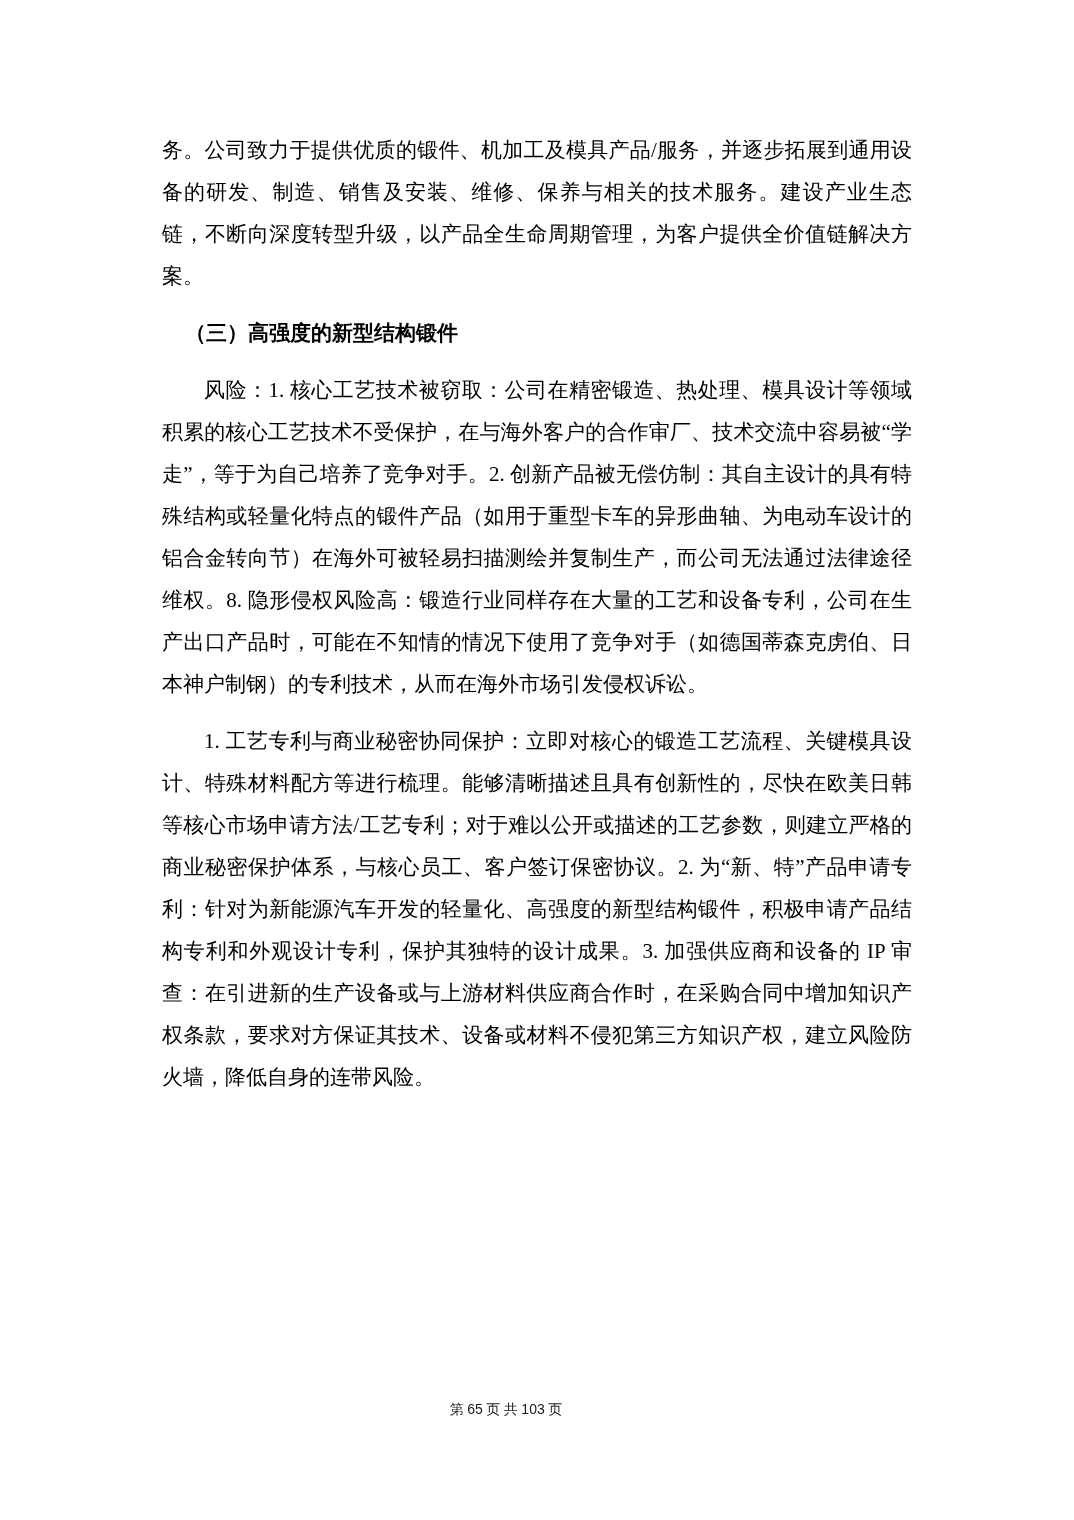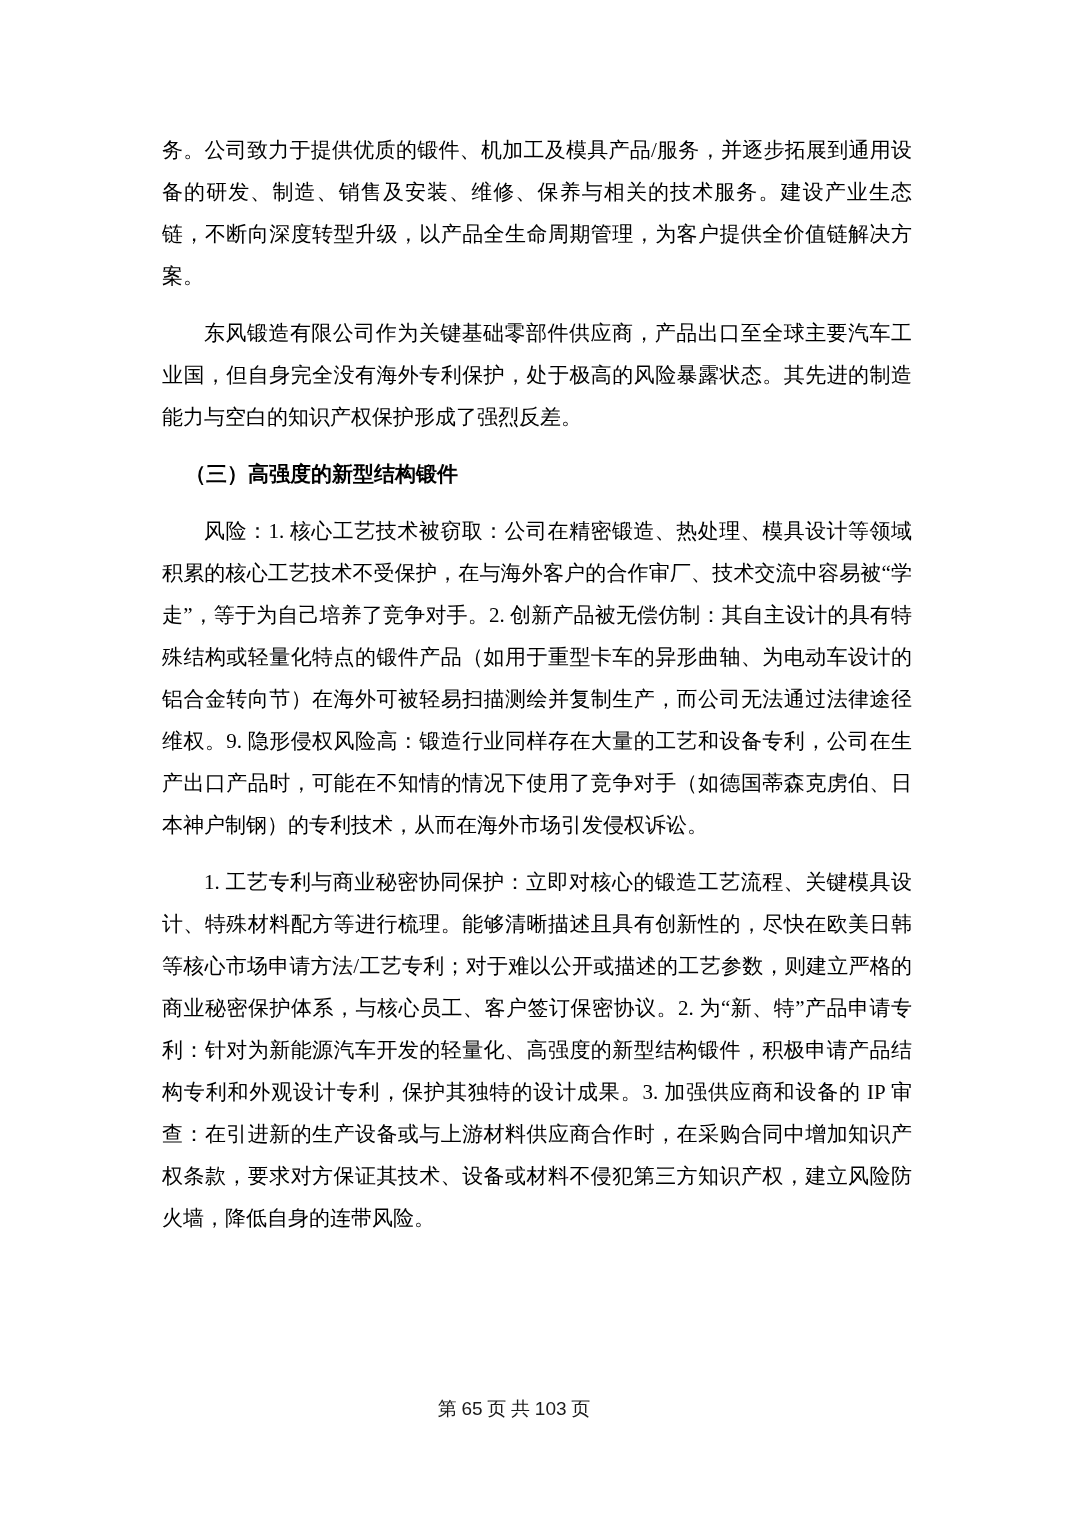--- a/index.html
+++ b/index.html
@@ -37,38 +37,36 @@
     font-size: 21px;
     font-weight: bold;
     text-indent: 1.1em;
   }
   .footer {
     position: absolute;
     top: 1398px;
     left: 0;
     width: 100%;
     text-align: center;
-    font-size: 19px;
+    font-size: 14px;
     line-height: 22px;
     color: #1a1a1a;
-    padding-left: 8px;
   }
   .footer .num {
     font-family: "Liberation Sans", "DejaVu Sans", sans-serif;
   }
 </style>
 </head>
 <body>
 
 <div class="page">
   <div class="content">
     <p class="para no-indent">务。公司致力于提供优质的锻件、机加工及模具产品/服务，并逐步拓展到通用设备的研发、制造、销售及安装、维修、保养与相关的技术服务。建设产业生态链，不断向深度转型升级，以产品全生命周期管理，为客户提供全价值链解决方案。</p>
-    <p class="para">东风锻造有限公司作为关键基础零部件供应商，产品出口至全球主要汽车工业国，但自身完全没有海外专利保护，处于极高的风险暴露状态。其先进的制造能力与空白的知识产权保护形成了强烈反差。</p>
     <h3 class="heading">（三）高强度的新型结构锻件</h3>
-    <p class="para">风险：1. 核心工艺技术被窃取：公司在精密锻造、热处理、模具设计等领域积累的核心工艺技术不受保护，在与海外客户的合作审厂、技术交流中容易被“学走”，等于为自己培养了竞争对手。2. 创新产品被无偿仿制：其自主设计的具有特殊结构或轻量化特点的锻件产品（如用于重型卡车的异形曲轴、为电动车设计的铝合金转向节）在海外可被轻易扫描测绘并复制生产，而公司无法通过法律途径维权。9. 隐形侵权风险高：锻造行业同样存在大量的工艺和设备专利，公司在生产出口产品时，可能在不知情的情况下使用了竞争对手（如德国蒂森克虏伯、日本神户制钢）的专利技术，从而在海外市场引发侵权诉讼。</p>
+    <p class="para">风险：1. 核心工艺技术被窃取：公司在精密锻造、热处理、模具设计等领域积累的核心工艺技术不受保护，在与海外客户的合作审厂、技术交流中容易被“学走”，等于为自己培养了竞争对手。2. 创新产品被无偿仿制：其自主设计的具有特殊结构或轻量化特点的锻件产品（如用于重型卡车的异形曲轴、为电动车设计的铝合金转向节）在海外可被轻易扫描测绘并复制生产，而公司无法通过法律途径维权。8. 隐形侵权风险高：锻造行业同样存在大量的工艺和设备专利，公司在生产出口产品时，可能在不知情的情况下使用了竞争对手（如德国蒂森克虏伯、日本神户制钢）的专利技术，从而在海外市场引发侵权诉讼。</p>
     <p class="para">1. 工艺专利与商业秘密协同保护：立即对核心的锻造工艺流程、关键模具设计、特殊材料配方等进行梳理。能够清晰描述且具有创新性的，尽快在欧美日韩等核心市场申请方法/工艺专利；对于难以公开或描述的工艺参数，则建立严格的商业秘密保护体系，与核心员工、客户签订保密协议。2. 为“新、特”产品申请专利：针对为新能源汽车开发的轻量化、高强度的新型结构锻件，积极申请产品结构专利和外观设计专利，保护其独特的设计成果。3. 加强供应商和设备的 IP 审查：在引进新的生产设备或与上游材料供应商合作时，在采购合同中增加知识产权条款，要求对方保证其技术、设备或材料不侵犯第三方知识产权，建立风险防火墙，降低自身的连带风险。</p>
   </div>
 
   <div class="footer">
     <span>第</span>
     <span class="num">65</span>
     <span>页 共</span>
     <span class="num">103</span>
     <span>页</span>
   </div>

